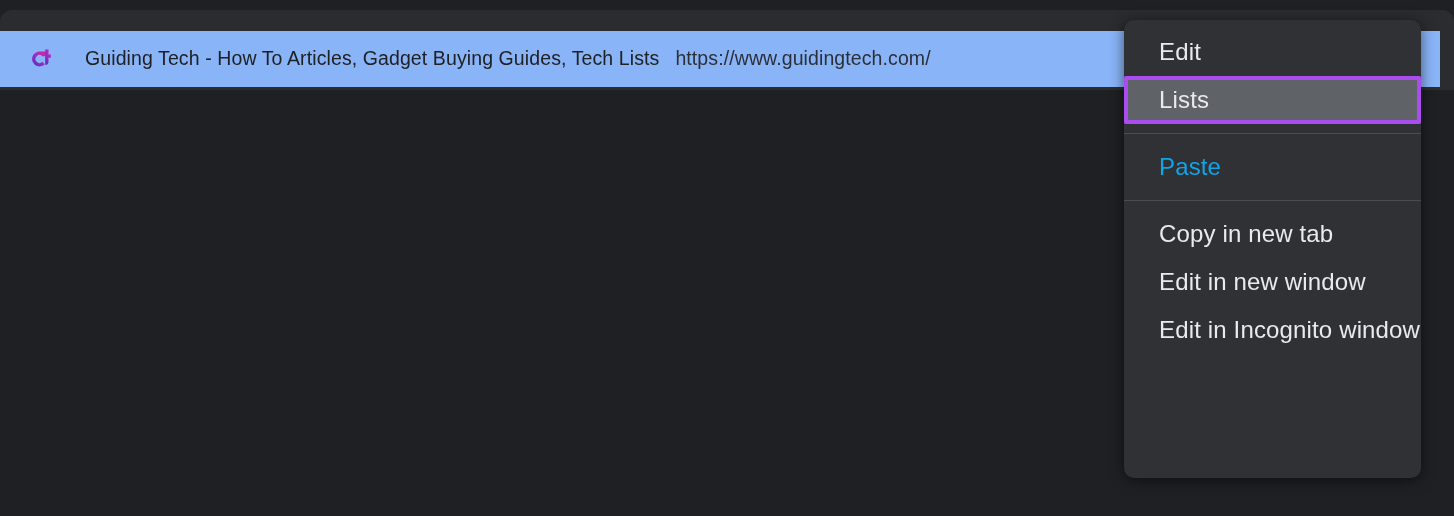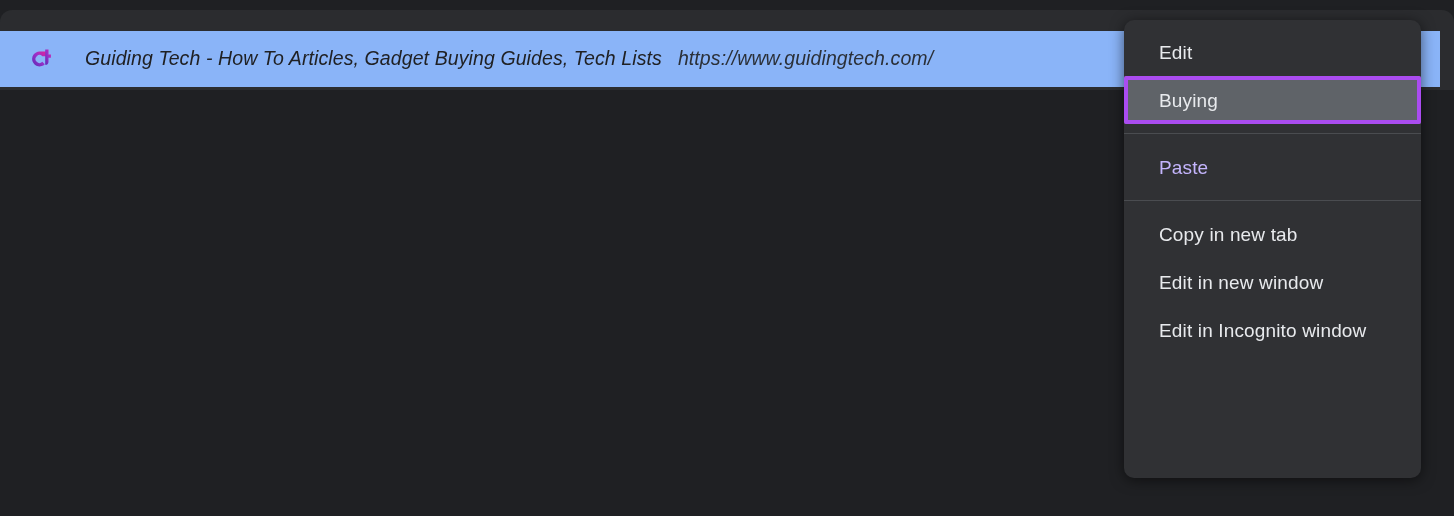--- a/index.html
+++ b/index.html
@@ -37,21 +37,20 @@
 
   
   #bookmark-row {
     position: absolute;
     left: 0; top: 21px;
     width: 1440px; height: 56px;
     background: #8ab4f8;
     display: flex;
     align-items: center;
     color: #202124;
-    font-style: italic;
   }
 
   #favicon-wrap {
     width: 26px; height: 26px;
     margin-left: 29px;
     display: flex;
     align-items: center;
     justify-content: center;
     flex: none;
   }
@@ -95,27 +94,27 @@
     box-shadow: 0 2px 14px rgba(0,0,0,.55);
     padding: 8px 0;
     overflow: hidden;
   }
 
   .menu-item {
     height: 48px;
     display: flex;
     align-items: center;
     padding-left: 35px;
-    font-size: 19px;
+    font-size: 24px;
     line-height: 1;
     color: #e8eaed;
     letter-spacing: .15px;
     white-space: nowrap;
   }
-  .menu-item.disabled { color: #c4b5fd; }
+  .menu-item.disabled { color: #0ea5e9; }
 
   .menu-item.highlighted {
     background: #5f6368;
     outline: 4px solid #aa4cf0;
     outline-offset: -4px;
     border-radius: 2px;
     position: relative;
     z-index: 3;
   }
 
@@ -153,21 +152,21 @@
     <span id="bookmark-url">https://www.guidingtech.com/</span>
   </div>
 </div>
 
 <div id="page-body"></div>
 
 <div id="context-menu">
 
   <div class="menu-item">Edit</div>
 
-  <div class="menu-item highlighted">Buying</div>
+  <div class="menu-item highlighted">Lists</div>
 
   <div class="menu-separator"></div>
 
 
 
   <div class="menu-item disabled">Paste</div>
 
   <div class="menu-separator"></div>
 
   <div class="menu-item">Copy in new tab</div>

